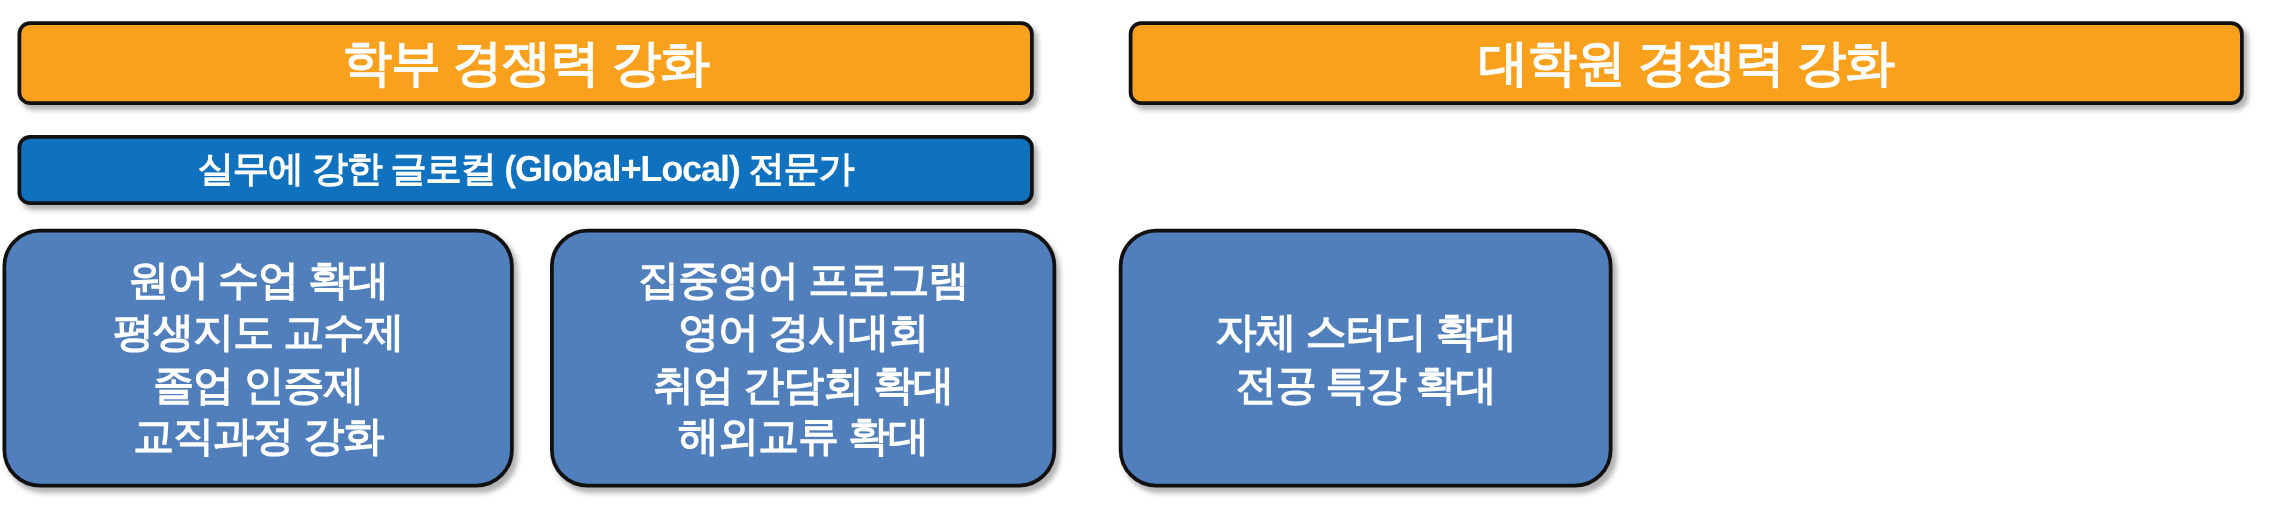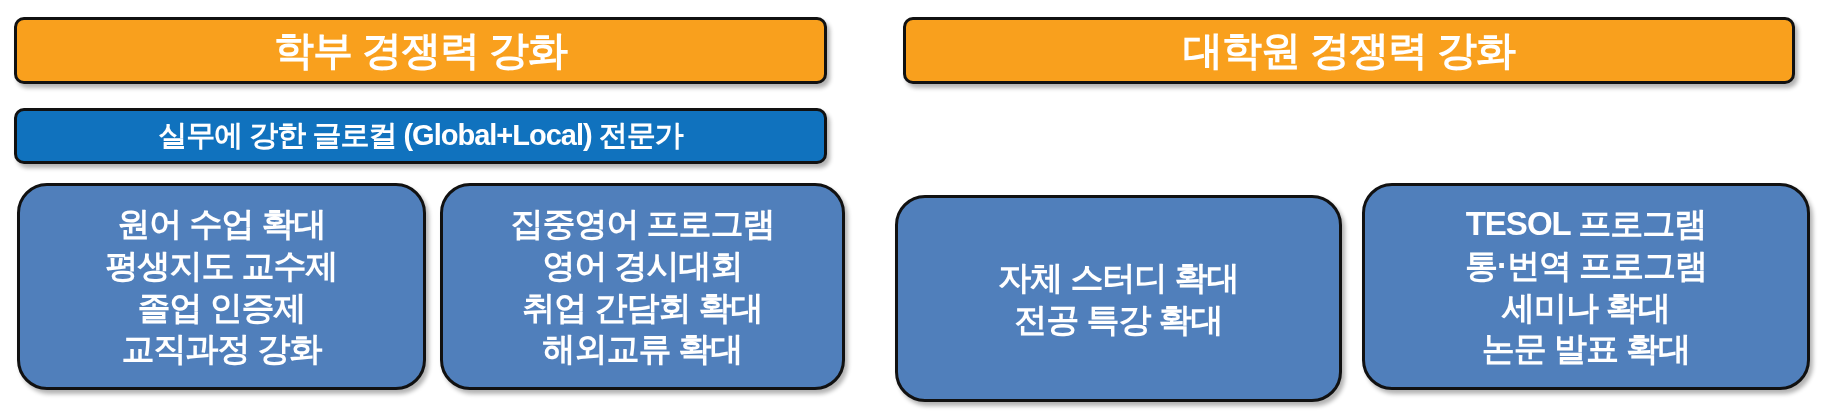--- a/index.html
+++ b/index.html
@@ -48,23 +48,23 @@
     height: 207px;
     border-radius: 30px;
     background: var(--box-bg, #507FBB);
     font-size: 33px;
     line-height: 1.27;
     white-space: pre-line;
     letter-spacing: -1px;
   }
   .col1-wide { left: 14px;   width: 813px; }
   .col2-wide { left: 903px;  width: 892px; }
-  .box-a     { left: 17px;   width: 409px; }
+  .box-a     { left: 2px;   width: 409px; }
   .box-b     { left: 440px;  width: 405px; }
-  .box-c     { left: 895px;  width: 447px; margin-top: 12px; }
+  .box-c     { left: 895px;  width: 395px; }
   .box-d     { left: 1362px; width: 448px; }
 </style>
 </head>
 <body>
 
 <div class="canvas">
 
   <div class="shape hdr col1-wide">학부 경쟁력 강화</div>
 
   <div class="shape sub col1-wide">실무에 강한 글로컬 (Global+Local) 전문가</div>
@@ -78,18 +78,14 @@
 
   <div class="shape box box-b">집중영어 프로그램
 영어 경시대회
 취업 간담회 확대
 해외교류 확대</div>
 
 
   <div class="shape box box-c">자체 스터디 확대
 전공 특강 확대</div>
 
-  <div class="shape box box-d">TESOL 프로그램
-통·번역 프로그램
-세미나 확대
-논문 발표 확대</div>
 
 </div>
 
 </body></html>

